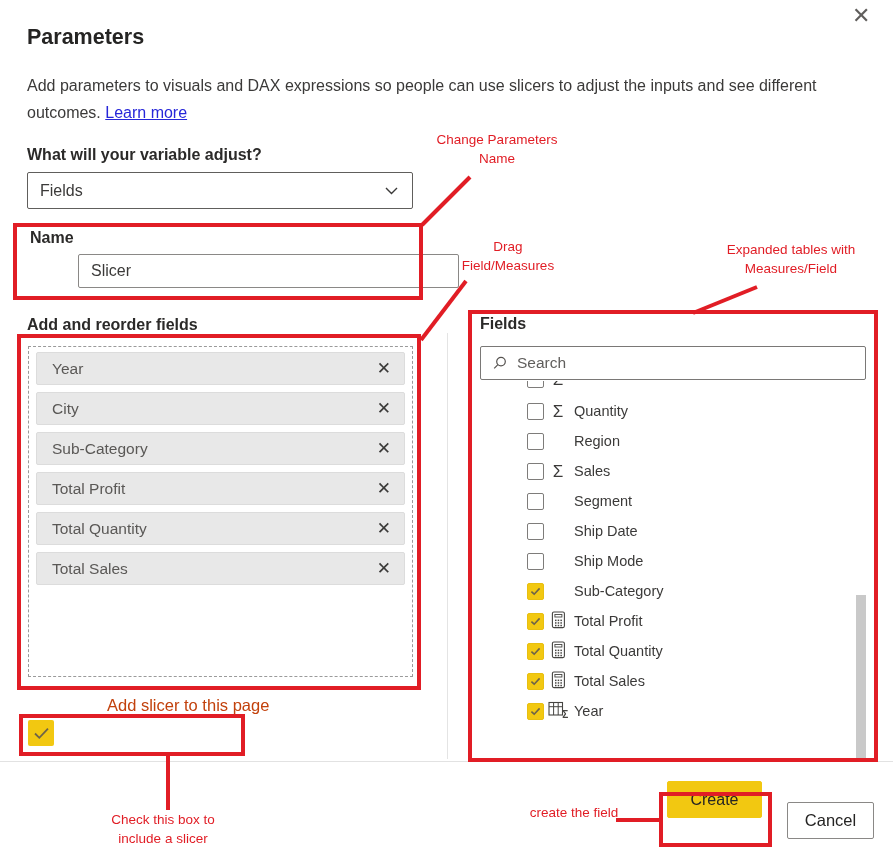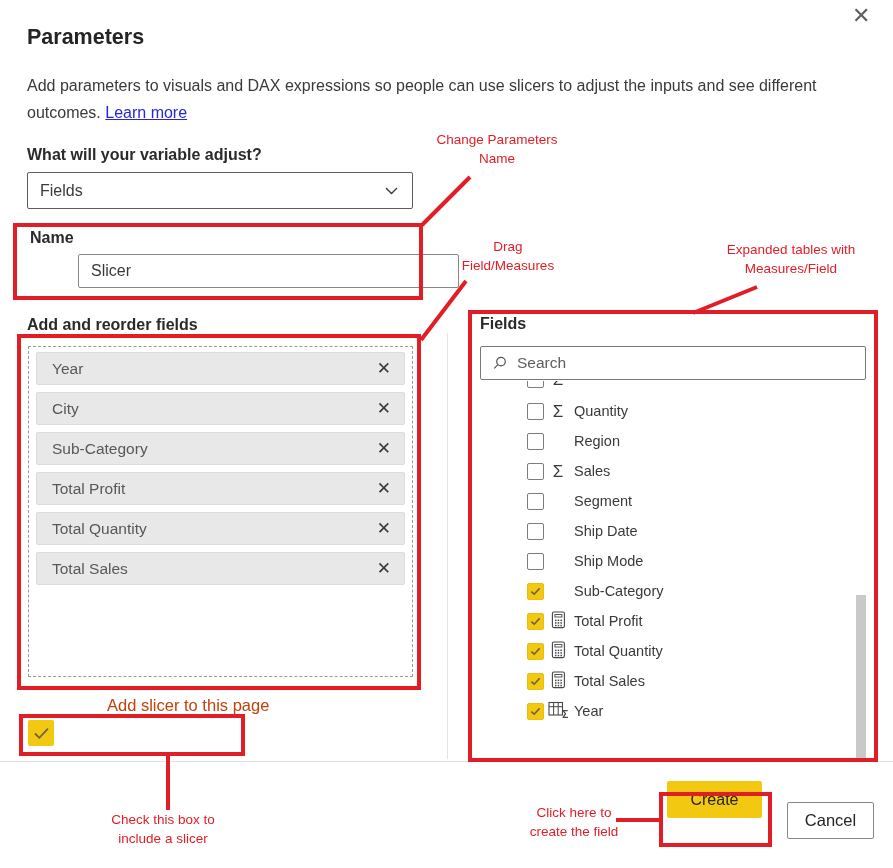--- a/index.html
+++ b/index.html
@@ -323,17 +323,16 @@
   </div>
   <div class="abs ann-text" id="ann-expanded">
     <div>Expanded tables with</div>
     <div>Measures/Field</div>
   </div>
   <div class="abs ann-text" id="ann-check">
     <div>Check this box to</div>
     <div>include a slicer</div>
   </div>
   <div class="abs ann-text" id="ann-create">
-    <div>Click here to</div>
     <div>create the field</div>
   </div>
 
 </div>
 
 </body></html>

